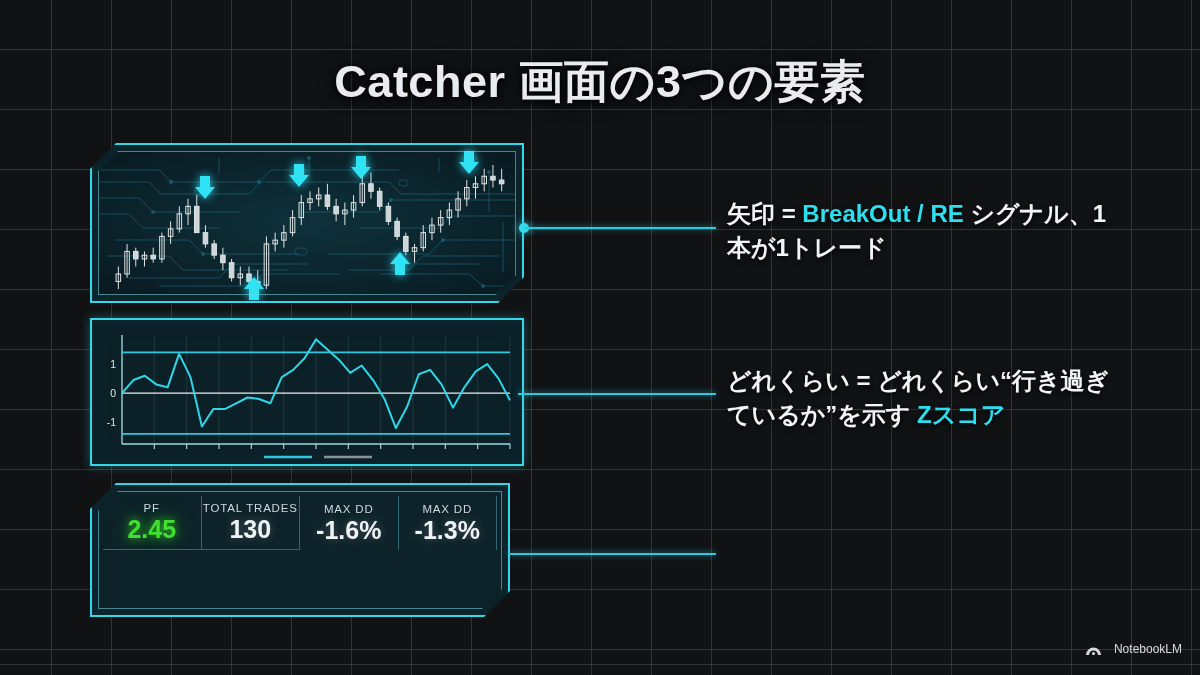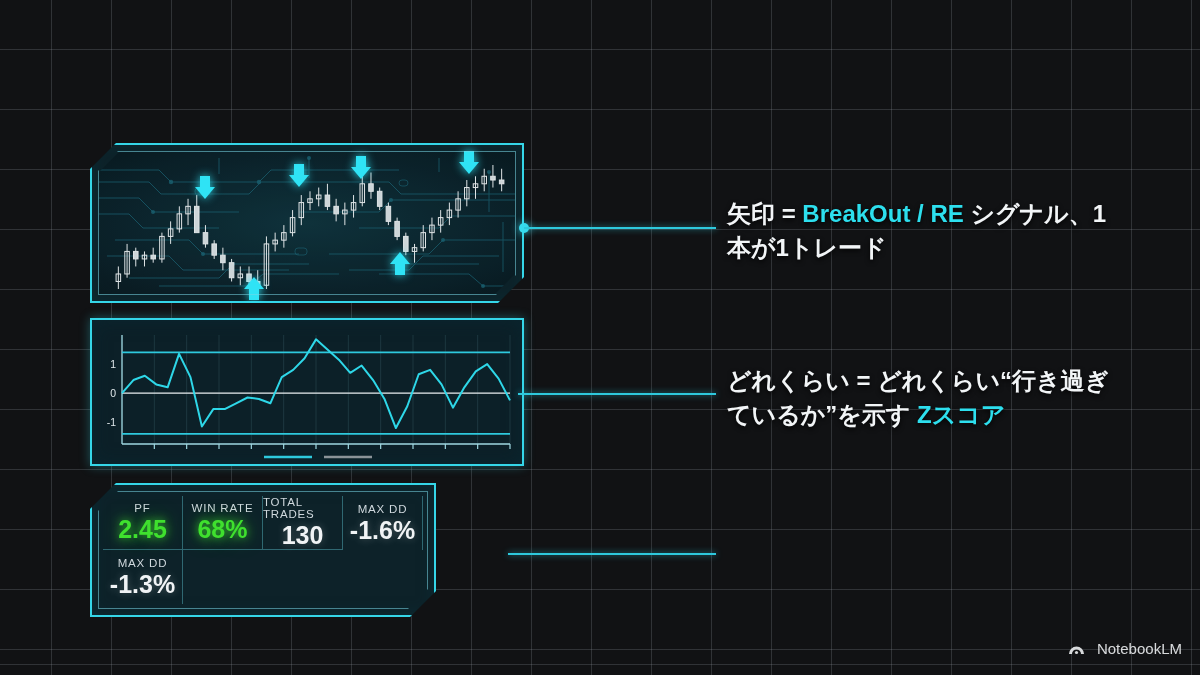--- a/index.html
+++ b/index.html
@@ -68,21 +68,21 @@
 
   
   #panel-osc { left: 90px; top: 318px; width: 434px; height: 148px; }
   #panel-osc .panel-outer {
     background: #0c2028;
     box-shadow: 0 0 10px rgba(53,214,232,0.35), inset 0 0 18px rgba(8,40,50,0.7);
   }
   #osc-svg { position: absolute; inset: 0; width: 100%; height: 100%; }
 
   
-  #panel-stats { left: 90px; top: 483px; width: 346px; height: 134px; }
+  #panel-stats { left: 90px; top: 483px; width: 420px; height: 134px; }
   #panel-stats .panel-outer {
     background: #0d2229;
     box-shadow: 0 0 14px rgba(53,214,232,0.5), inset 0 0 16px rgba(10,50,60,0.6);
   }
   #stats-grid {
     position: absolute;
     left: 13px; right: 13px; top: 13px; bottom: 13px;
     display: grid;
     grid-template-columns: repeat(4, 1fr);
     grid-template-rows: repeat(2, 1fr);
@@ -127,29 +127,30 @@
     font-weight: bold;
     line-height: 1.42;
     color: #f2f5f7;
     text-shadow: 0 2px 5px rgba(0,0,0,0.9);
   }
   .hl { color: #2ddfee; }
 
   
   #watermark {
     position: absolute; right: 18px; bottom: 18px;
-    display: flex; align-items: center; gap: 12px;
-    color: #e8eaec; font-size: 15px; opacity: 0.92;
+    display: flex; align-items: flex-start; gap: 12px;
+    color: #e8eaec; font-size: 12px; opacity: 0.92;
   }
 </style>
 </head>
 <body>
 
 <div id="stage">
 
+  <div id="title">Catcher 画面の3つの要素</div>
 
   <div class="panel clip-tl-br" id="panel-candles">
     <div class="panel-outer"></div>
     <div id="circuit-bg">
       <svg id="circuit-svg" viewBox="0 0 416 142" preserveAspectRatio="none">
         <g stroke="#1d6b7d" stroke-width="1" fill="none" opacity="0.75">
           <path d="M0 18 H60 L72 30 H160 M160 30 L172 18 H300"></path>
           <path d="M0 30 H50 L62 42 H150 L162 30 H290 L302 42 H416"></path>
           <path d="M0 46 H40 L54 60 H140 M200 60 H280 L292 48 H416"></path>
           <path d="M0 62 H30 L44 76 H120 M260 76 H340 L352 64 H416"></path>
@@ -347,24 +348,20 @@
 
   <div class="panel clip-tl-br" id="panel-stats">
     <div class="panel-outer"></div>
     <div class="panel-inner"></div>
     <div id="stats-grid">
         <div class="stat-cell">
           <div class="stat-label">PF</div>
           <div class="stat-value green">2.45</div>
         </div>
         <div class="stat-cell">
-          <div class="stat-label">WIN RATE</div>
-          <div class="stat-value green">68%</div>
-        </div>
-        <div class="stat-cell">
           <div class="stat-label">TOTAL TRADES</div>
           <div class="stat-value">130</div>
         </div>
         <div class="stat-cell no-b">
           <div class="stat-label">MAX DD</div>
           <div class="stat-value">-1.6%</div>
         </div>
         <div class="stat-cell no-b">
           <div class="stat-label">MAX DD</div>
           <div class="stat-value">-1.3%</div>

